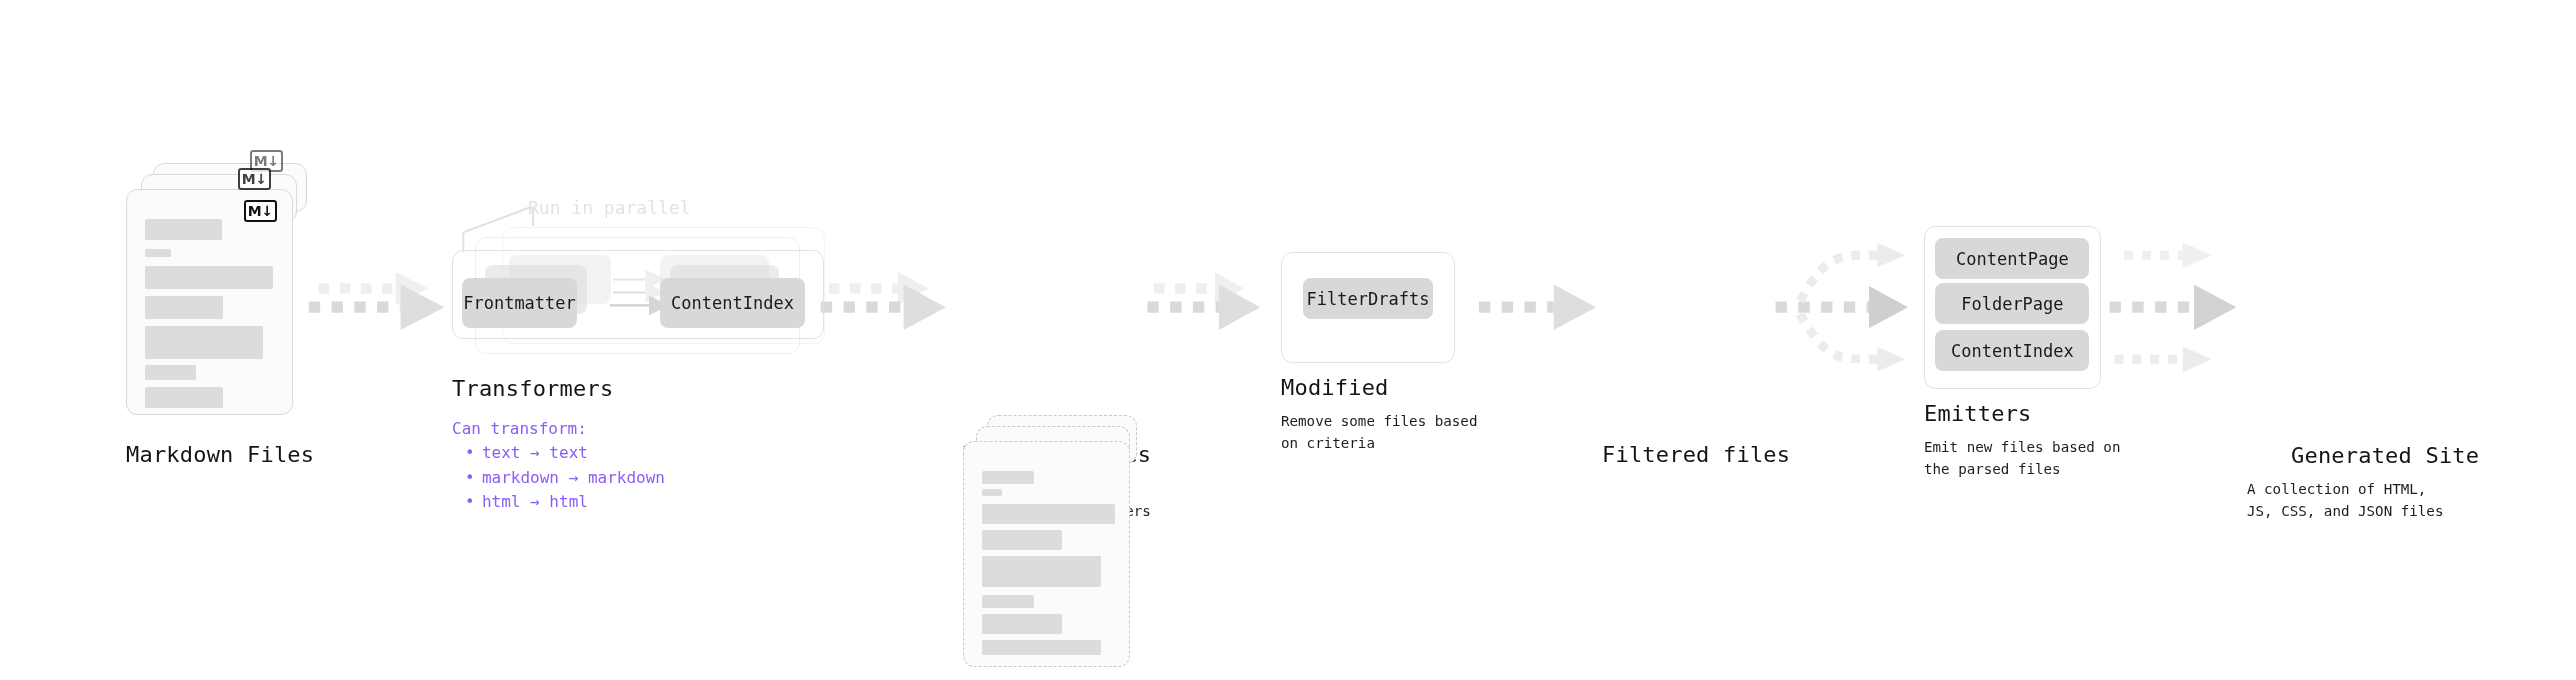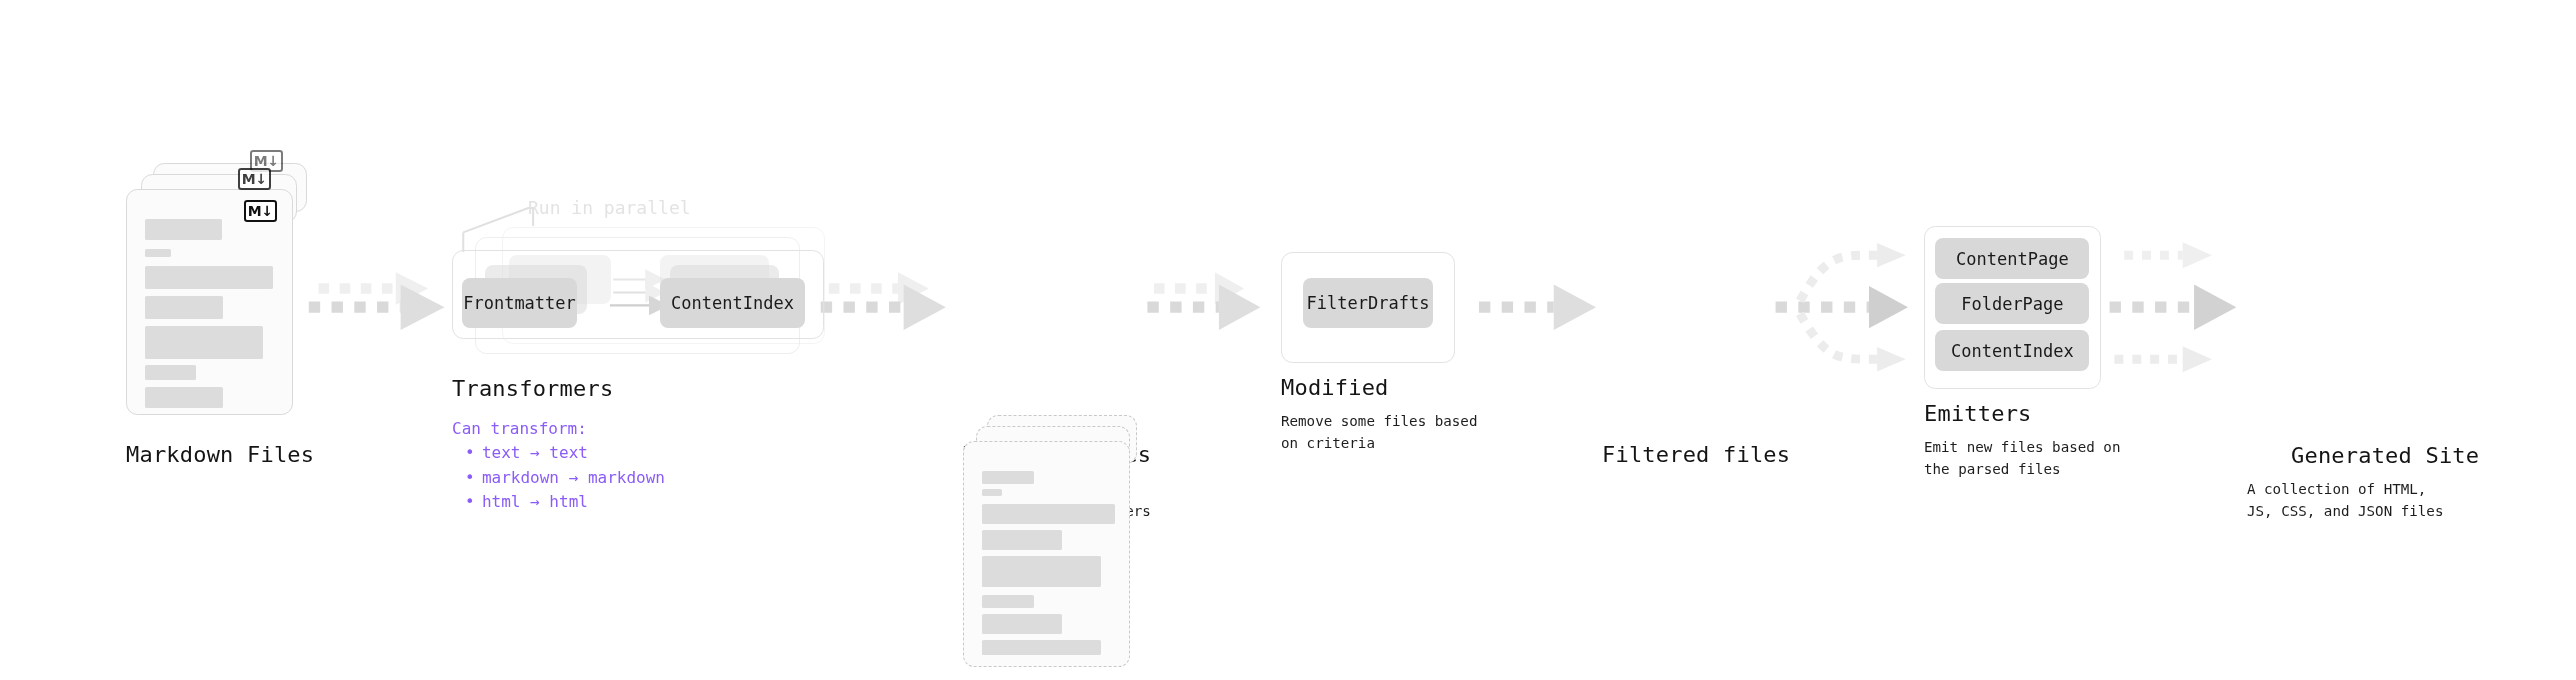--- a/index.html
+++ b/index.html
@@ -274,21 +274,21 @@
       <div class="skel" style="left:18px; top:172px; width:80px; height:19.5px;"></div>
       <div class="skel" style="left:18px; top:198px; width:119px; height:14.6px;"></div>
     </div>
   </div>
   <div class="caption-title" style="left:963px; top:442px;">Modified files</div>
   <div class="caption-sub" style="left:963px; top:479px;">HTML Syntax Tree +
 data from transformers</div>
 
   <div class="node" style="left:1281px; top:252px; width:179px; height:111px;">
     <div class="frame" style="left:0px; top:0px; width:174px; height:111px;"></div>
-    <div class="chip" style="left:22px; top:26px; width:130px; height:50px;">
+    <div class="chip" style="left:22px; top:26px; width:130px; height:41px;">
       <span>FilterDrafts</span>
     </div>
   </div>
   <div class="caption-title" style="left:1281px; top:375px;">Modified</div>
   <div class="caption-sub" style="left:1281px; top:411px;">Remove some files based
 on criteria</div>
 
   <div class="caption-title" style="left:1602px; top:442px;">Filtered files</div>
 
   <div class="node" style="left:1924px; top:226px; width:187px; height:163px;">

